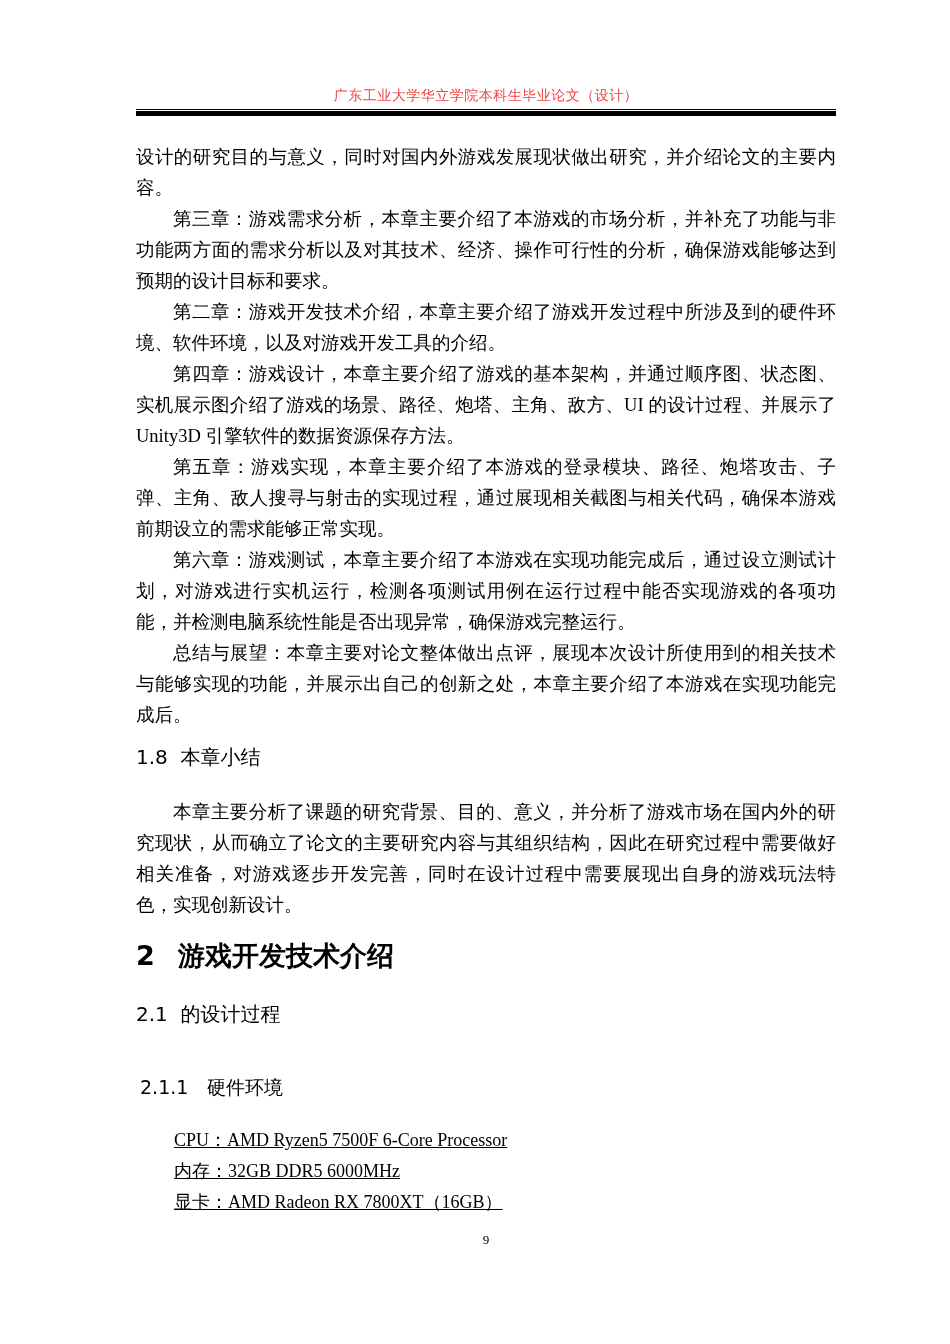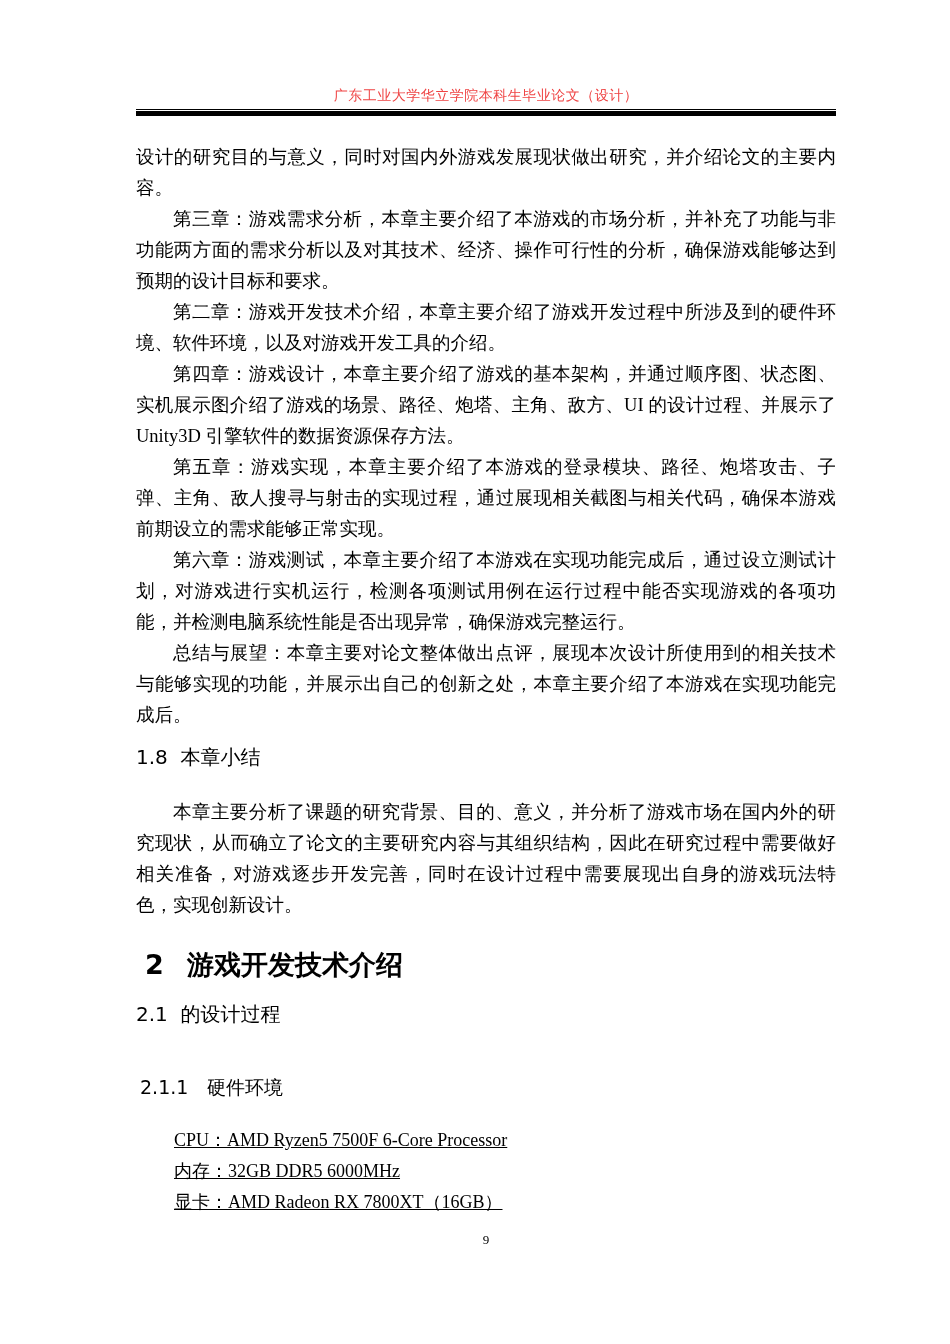--- a/index.html
+++ b/index.html
@@ -7,21 +7,21 @@
       font-family: "Liberation Serif", "DejaVu Serif", serif; color: #000; }
     .page { position: absolute; left: 0; top: 0; width: 950px; height: 1344px; background: #fff; }
     .header-title { position: absolute; top: 87px; left: 136px; width: 700px; text-align: center;
       font-size: 14px; letter-spacing: 0.5px; color: #ef4444; }
     .rule-thin { position: absolute; left: 136px; width: 700px; top: 109px; height: 1px; background: #000; }
     .rule-thick { position: absolute; left: 136px; width: 700px; top: 111px; height: 5px; background: #000; }
     .body { position: absolute; left: 136px; width: 700px; top: 133px; margin-top: 9px; }
     p { margin: 0; font-size: 18.5px; line-height: 31px; text-align: justify; text-align-last: left; }
     p.indent { text-indent: 37px; }
     .h2 { font-family: "DejaVu Sans", "Liberation Sans", sans-serif; font-size: 20px; margin: 0; }
-    .h1 { font-family: "DejaVu Sans", "Liberation Sans", sans-serif; font-size: 27px; font-weight: bold; margin: 9px; }
+    .h1 { font-family: "DejaVu Sans", "Liberation Sans", sans-serif; font-size: 27px; font-weight: bold; margin: 0; }
     .h3 { font-family: "DejaVu Sans", "Liberation Sans", sans-serif; font-size: 19px; margin: 4px; }
     .num { display: inline-block; }
     .abs { position: absolute; left: 136px; }
     .hw p { font-size: 18px; line-height: 31px; padding-left: 38px; text-decoration: underline; }
     .page-num { position: absolute; top: 1232px; left: 136px; width: 700px; text-align: center; font-size: 13px; }
   </style>
 </head>
 <body>
 
 <div class="page">

